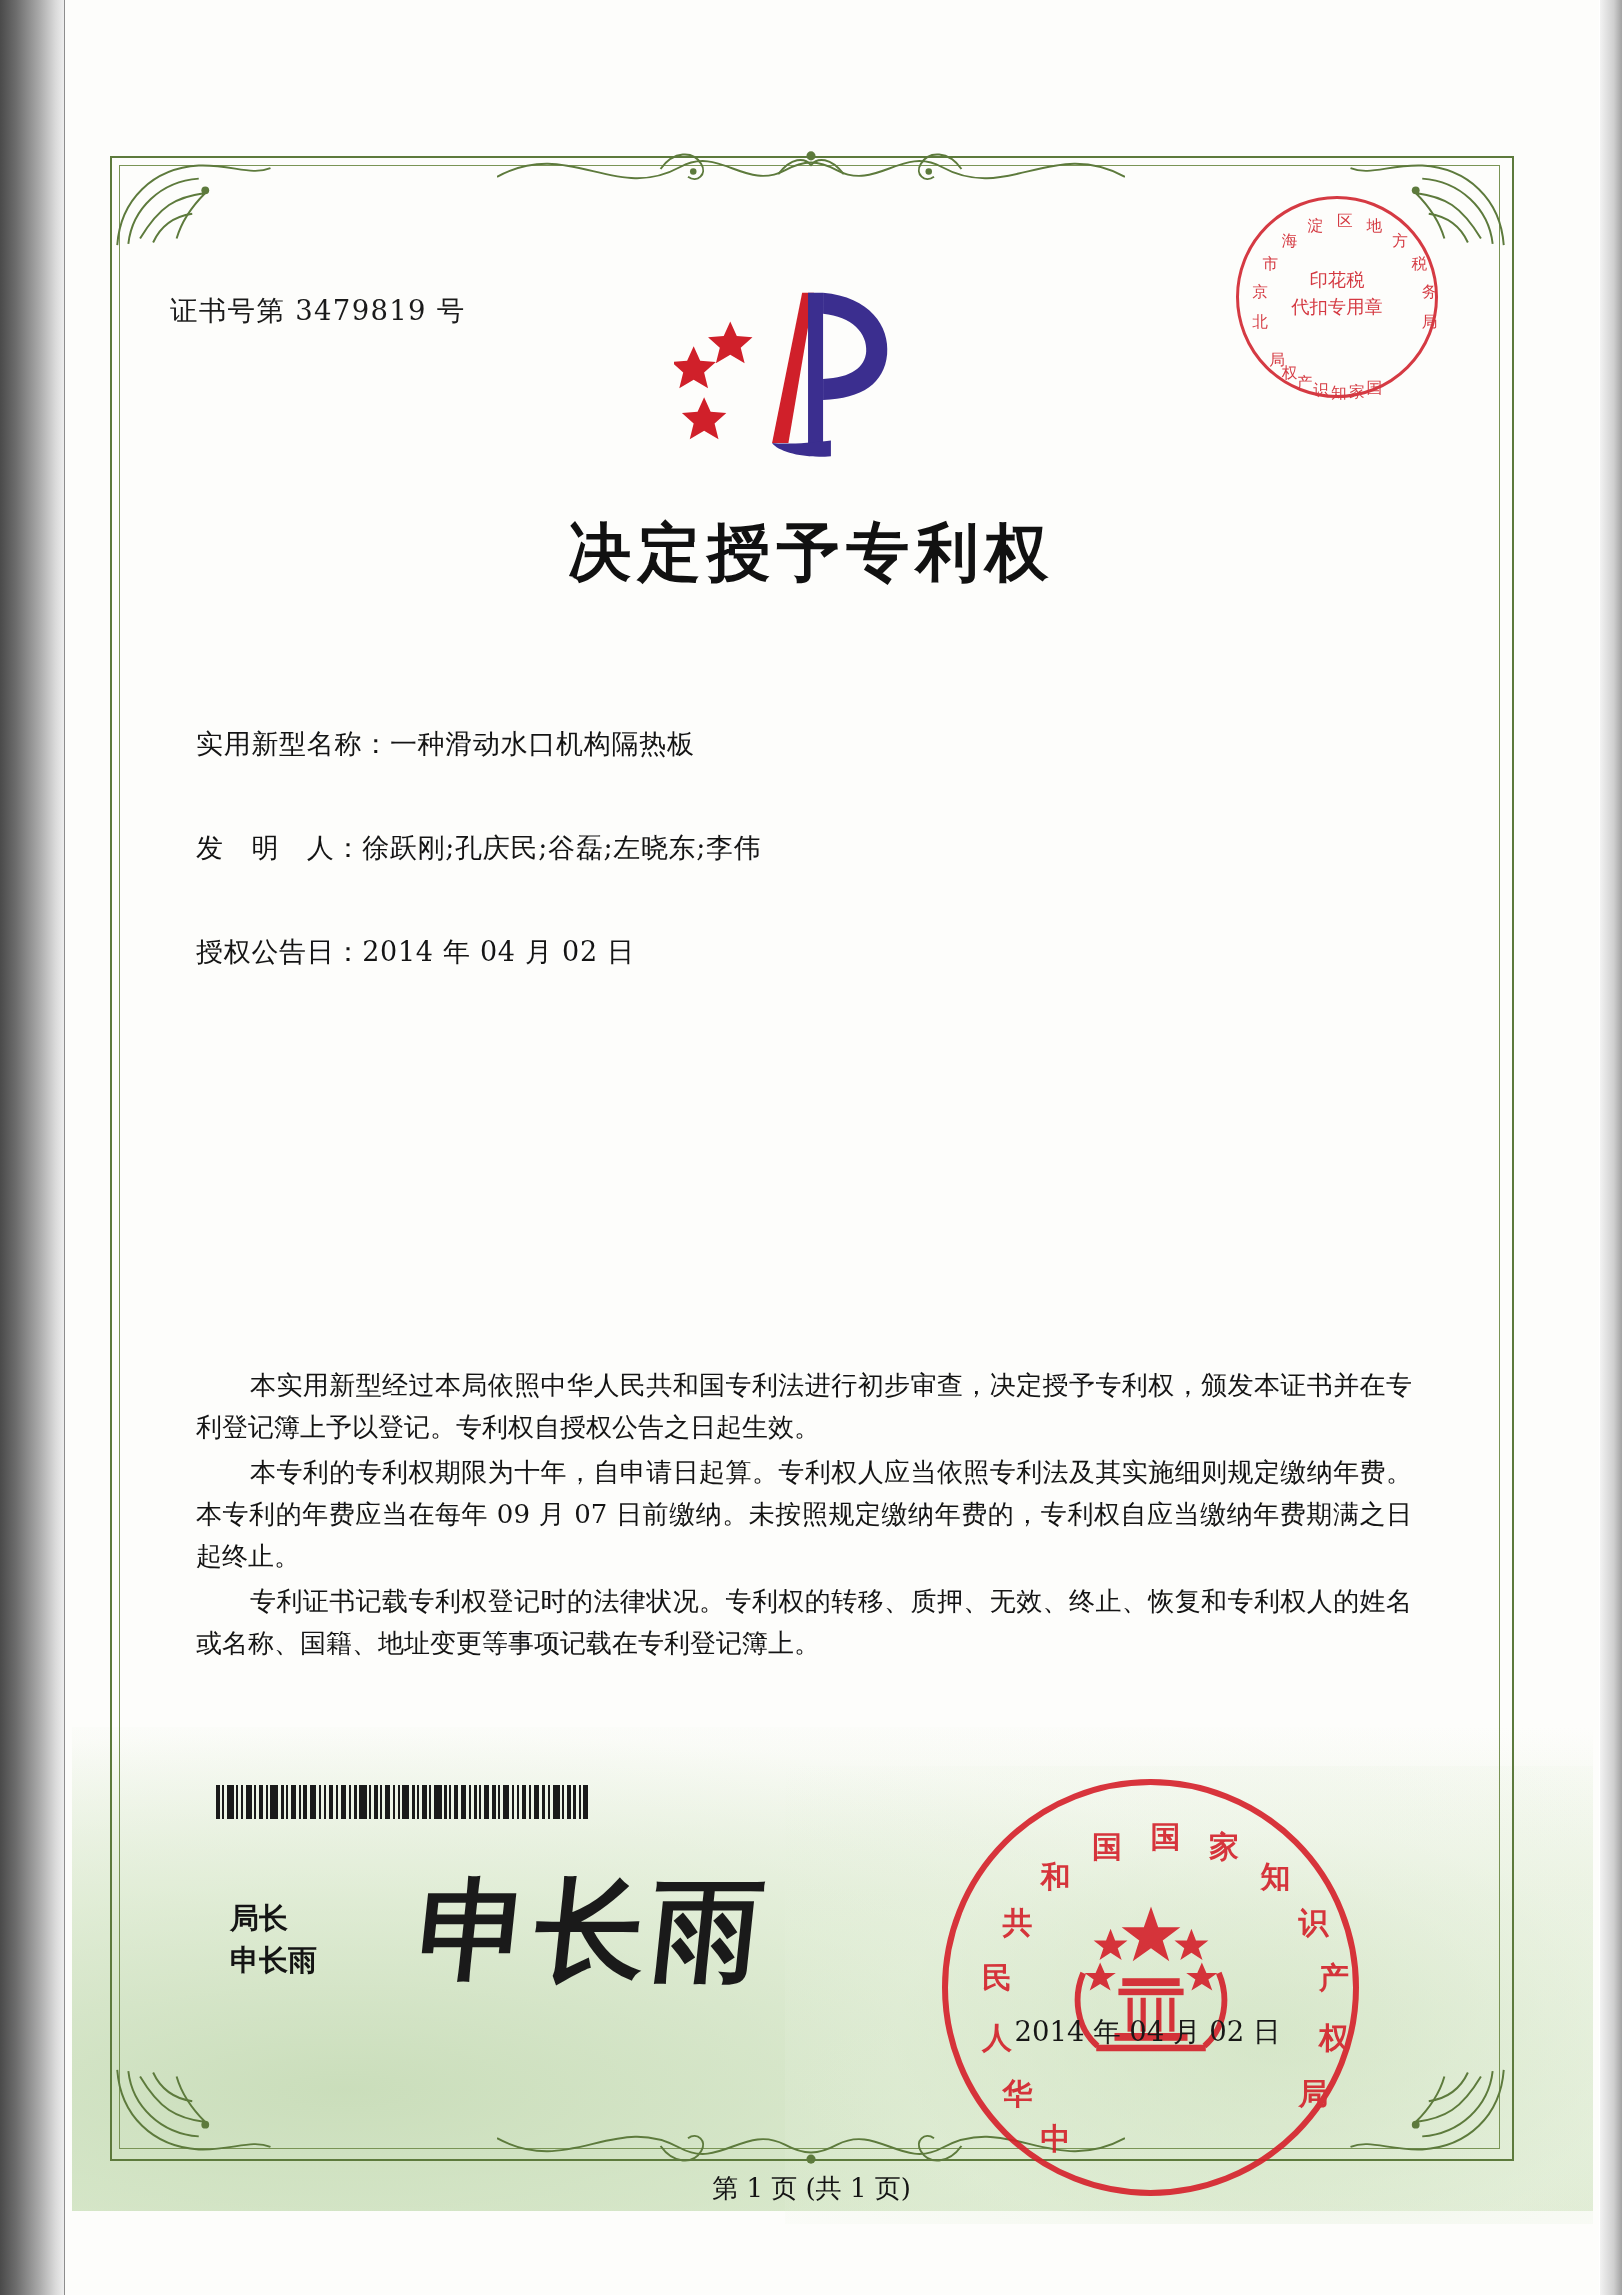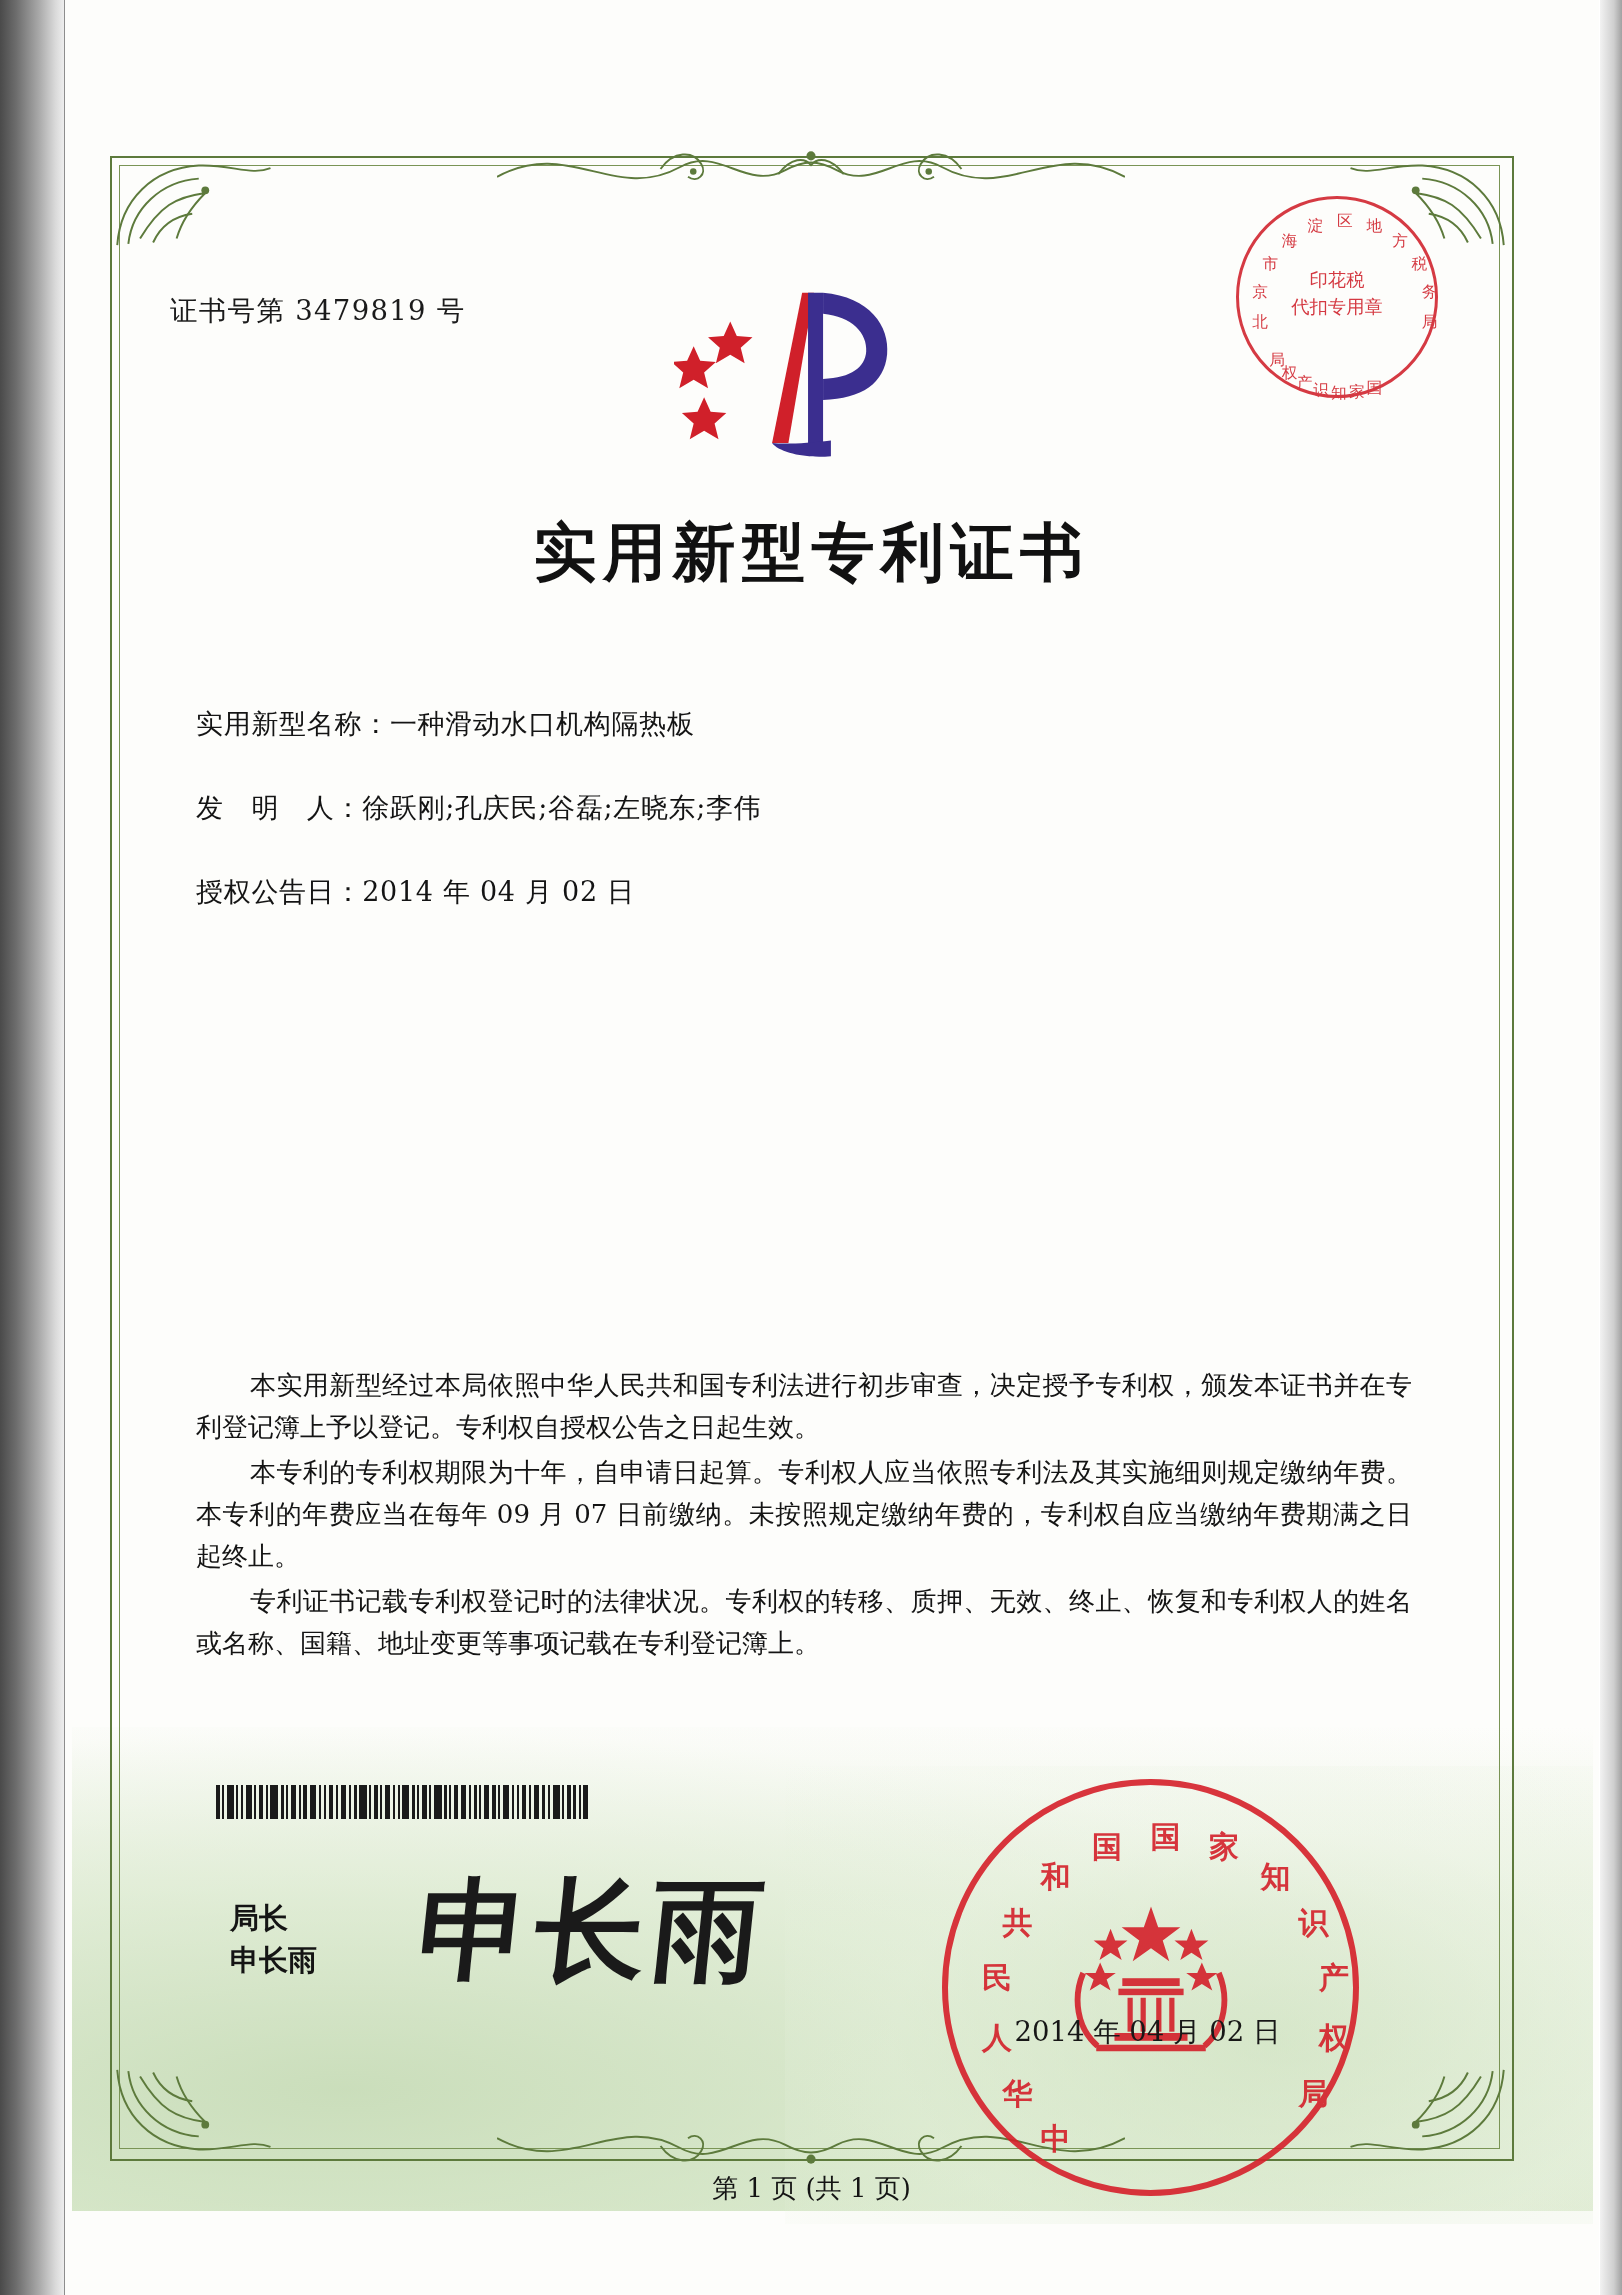--- a/index.html
+++ b/index.html
@@ -131,20 +131,21 @@
   .field-row {
     font-size: 27px;
     color: #141414;
     margin-bottom: 48px;
     letter-spacing: 0.7px;
     font-family: "DejaVu Serif", serif;
     white-space: nowrap;
   }
   .field-label {
     display: inline-block;
+    margin-top: 20px;
   }
   .field-value {
     display: inline-block;
   }
   .paras {
     position: absolute;
     left: 196px;
     top: 1364px;
     width: 1216px;
     font-size: 26px;
@@ -402,21 +403,21 @@
       <span style="transform: rotate(208deg) translate(0,-86px) rotate(-208deg)">产</span>
       <span style="transform: rotate(220deg) translate(0,-86px) rotate(-220deg)">权</span>
       <span style="transform: rotate(232deg) translate(0,-86px) rotate(-232deg)">局</span>
     </div>
     <div class="center-lines">
       <div>印花税</div>
       <div>代扣专用章</div>
     </div>
   </div>
 
-  <div class="title">实用新型专利证书</div>
+  <div class="title">决定授予专利权</div>
 
   <div class="fields">
     <div class="field-row">
       <span class="field-label">实用新型名称：</span><span class="field-value">一种滑动水口机构隔热板</span>
     </div>
     <div class="field-row">
       <span class="field-label">发　明　人：</span><span class="field-value">徐跃刚;孔庆民;谷磊;左晓东;李伟</span>
     </div>
     <div class="field-row">
       <span class="field-label">授权公告日：</span><span class="field-value">2014 年 04 月 02 日</span>

